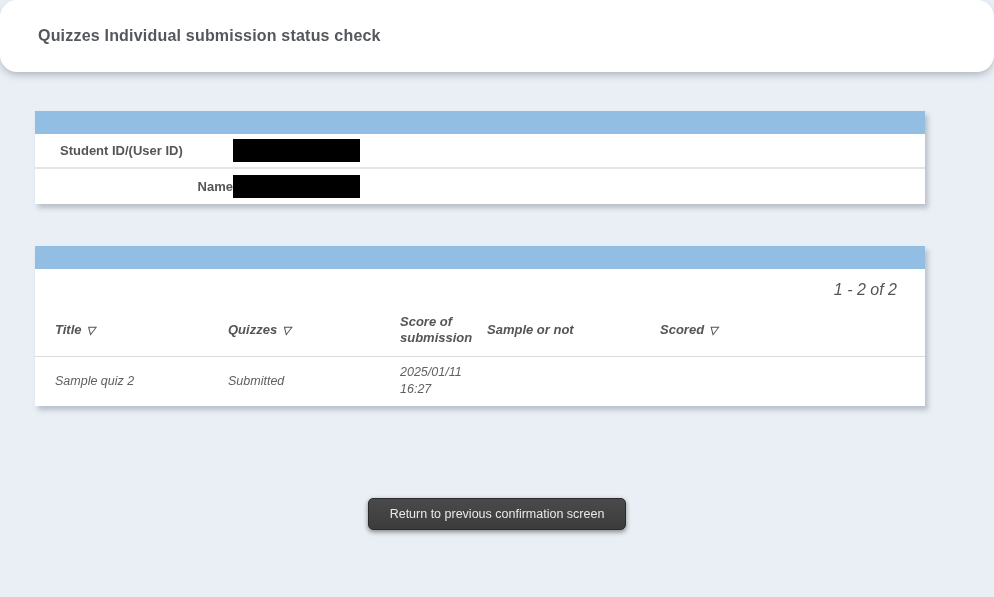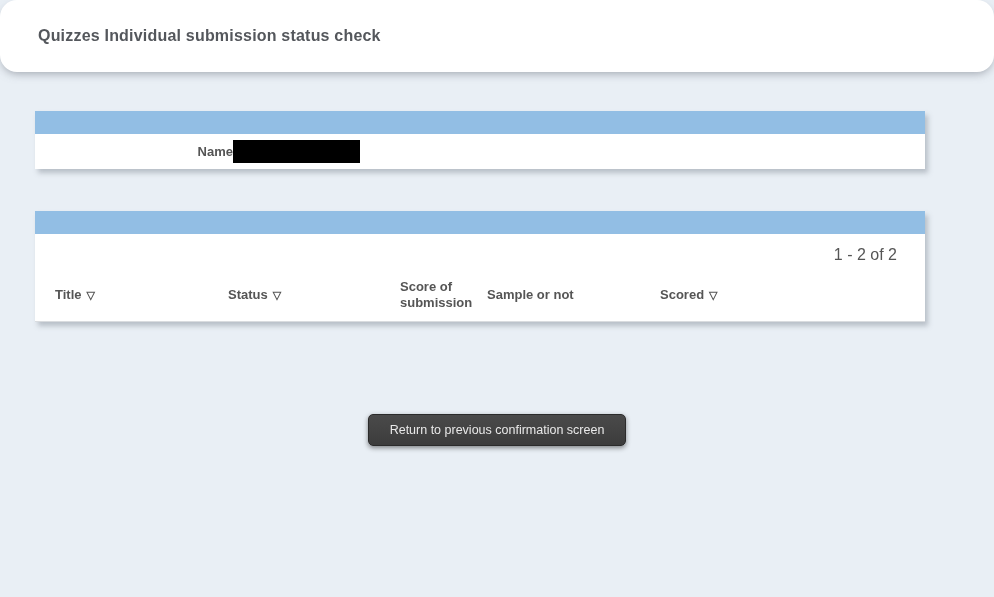--- a/index.html
+++ b/index.html
@@ -31,21 +31,21 @@
     letter-spacing: 0.2px;
   }
   
   .card {
     width: 890px;
     margin-left: 35px;
     background: #ffffff;
     box-shadow: 3px 4px 5px rgba(125,133,145,0.45);
   }
   .card-info { margin-top: 39px; }
-  .card-list { margin-top: 42px; }
+  .card-list { margin-top: 42px; font-style: italic; }
   .accent-bar {
     height: 23px;
     background: #92bee4;
   }
   
   .info-row {
     display: flex;
     align-items: center;
     height: 35px;
     background: #fff;
@@ -128,20 +128,26 @@
 </head>
 <body>
 
 <div class="topbar">
   <span class="page-title">Quizzes Individual submission status check</span>
 </div>
 
 <div class="card card-info">
   <div class="accent-bar"></div>
   <div class="info-row">
+    <div class="info-label">Student ID/(User ID)</div>
+    <div class="info-value">
+      <div class="redacted-box"></div>
+    </div>
+  </div>
+  <div class="info-row">
     <div class="info-label">Name</div>
     <div class="info-value">
       <div class="redacted-box"></div>
     </div>
   </div>
 </div>
 
 <div class="card card-list">
   <div class="accent-bar"></div>
   <div class="pagination-row">
@@ -154,33 +160,40 @@
       <col style="width:87px">
       <col style="width:173px">
       <col style="width:285px">
     </colgroup>
     <thead>
       <tr>
         <th class="sortable">
           <span>Title</span><span class="sort-icon">▽</span>
         </th>
         <th class="sortable">
-          <span>Status</span><span class="sort-icon">▽</span>
+          <span>Quizzes</span><span class="sort-icon">▽</span>
         </th>
         <th>
           <span>Score of submission</span>
         </th>
         <th>
           <span>Sample or not</span>
         </th>
         <th class="sortable">
           <span>Scored</span><span class="sort-icon">▽</span>
         </th>
       </tr>
     </thead>
     <tbody>
+      <tr>
+        <td>Sample quiz 2</td>
+        <td>Submitted</td>
+        <td>2025/01/11 16:27</td>
+        <td></td>
+        <td></td>
+      </tr>
     </tbody>
   </table>
 </div>
 
 <div class="footer-area">
   <button class="return-btn">Return to previous confirmation screen</button>
 </div>
 
 </body></html>

